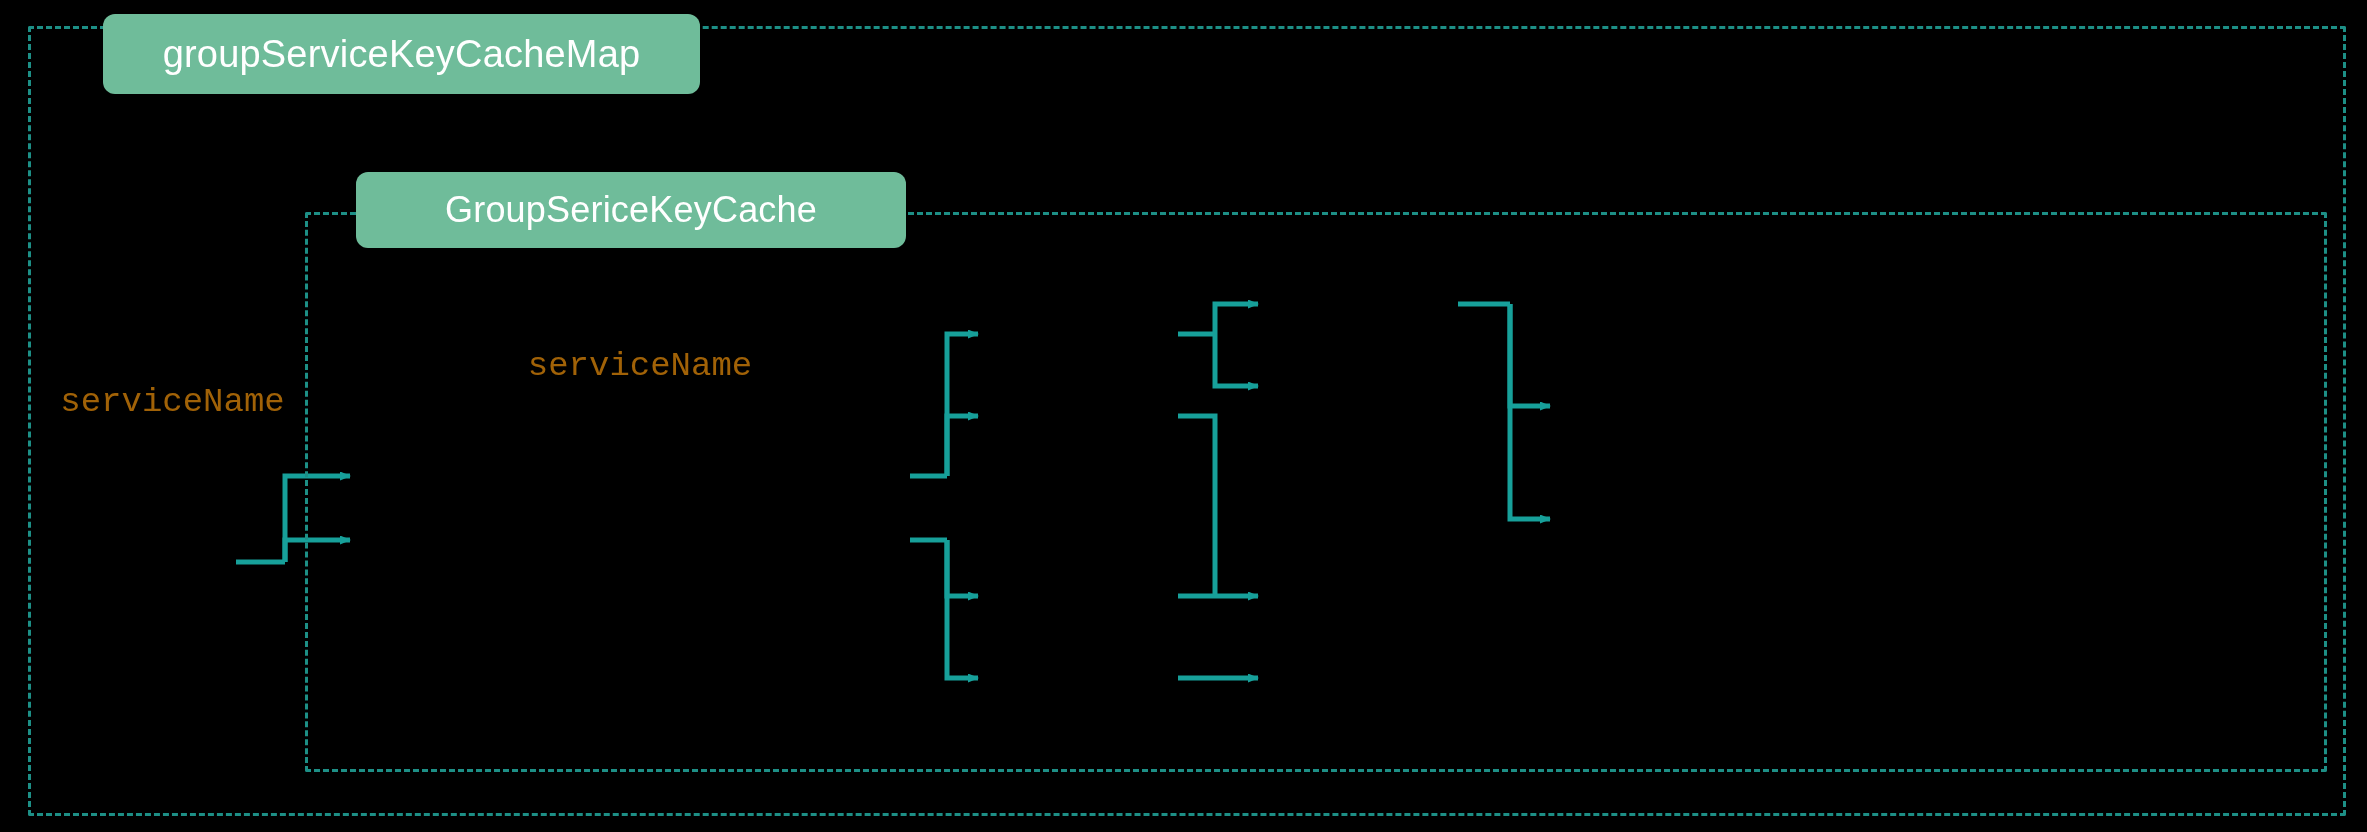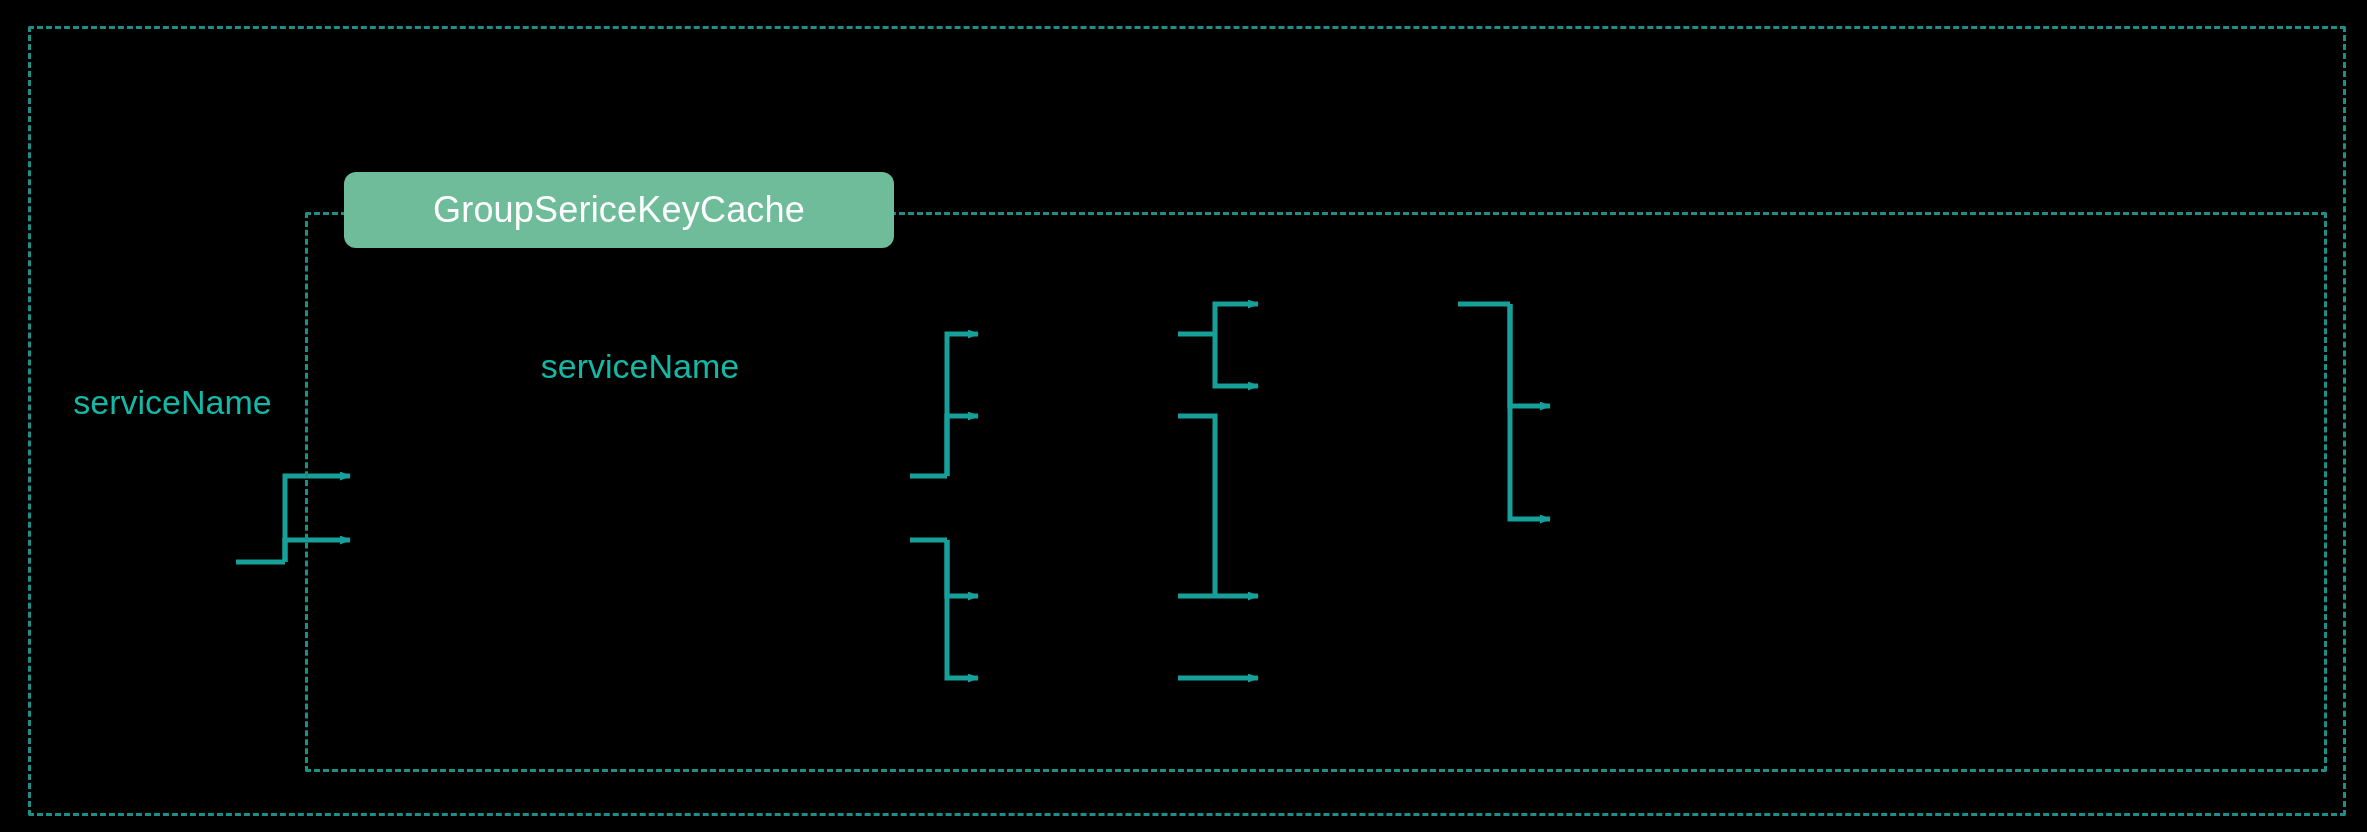--- a/index.html
+++ b/index.html
@@ -36,29 +36,30 @@
     color: #ffffff;
     display: flex;
     align-items: center;
     justify-content: center;
     box-sizing: border-box;
     white-space: nowrap;
     font-weight: 400;
     letter-spacing: 0.2px;
   }
   #pill-map   { left: 103px; top: 14px;  width: 597px;  height: 80px;  font-size: 38px; }
-  #pill-cache { left: 344px; top: 172px; width: 550px;  height: 76px;  font-size: 36px; }
+  #pill-cache { left: 356px; top: 172px; width: 550px;  height: 76px;  font-size: 36px; }
 
   
   .caption {
     position: absolute;
-    color: #14b8a6;
+    color: #a16207;
     font-size: 34px;
     white-space: nowrap;
     text-align: center;
+    font-family: Liberation Mono, monospace;
   }
   #cap-serviceGroup   { left: 50px;   top: 383px; width: 245px; }
   #cap-serviceName    { left: 400px;  top: 347px; width: 480px; }</style>
 </head>
 <body>
 
 <div id="canvas">
 
   
   <div class="frame" id="frame-outer"></div>
@@ -95,20 +96,21 @@
       <path d="M1178,596 L1215,596"></path>
       <path d="M1178,678 L1215,678 L1258,678" marker-end="url(#arrow)"></path>
 
       <path d="M1458,304 L1510,304"></path>
       <path d="M1510,304 L1510,406 L1550,406" marker-end="url(#arrow)"></path>
       <path d="M1510,304 L1510,519 L1550,519" marker-end="url(#arrow)"></path>
     </g>
   </svg>
 
   
+  <div class="pill" id="pill-map">groupServiceKeyCacheMap</div>
   <div class="pill" id="pill-cache">GroupSericeKeyCache</div>
 
   
   <div class="caption" id="cap-serviceGroup">serviceName</div>
   <div class="caption" id="cap-serviceName">serviceName</div>
   
   
   
 
   

